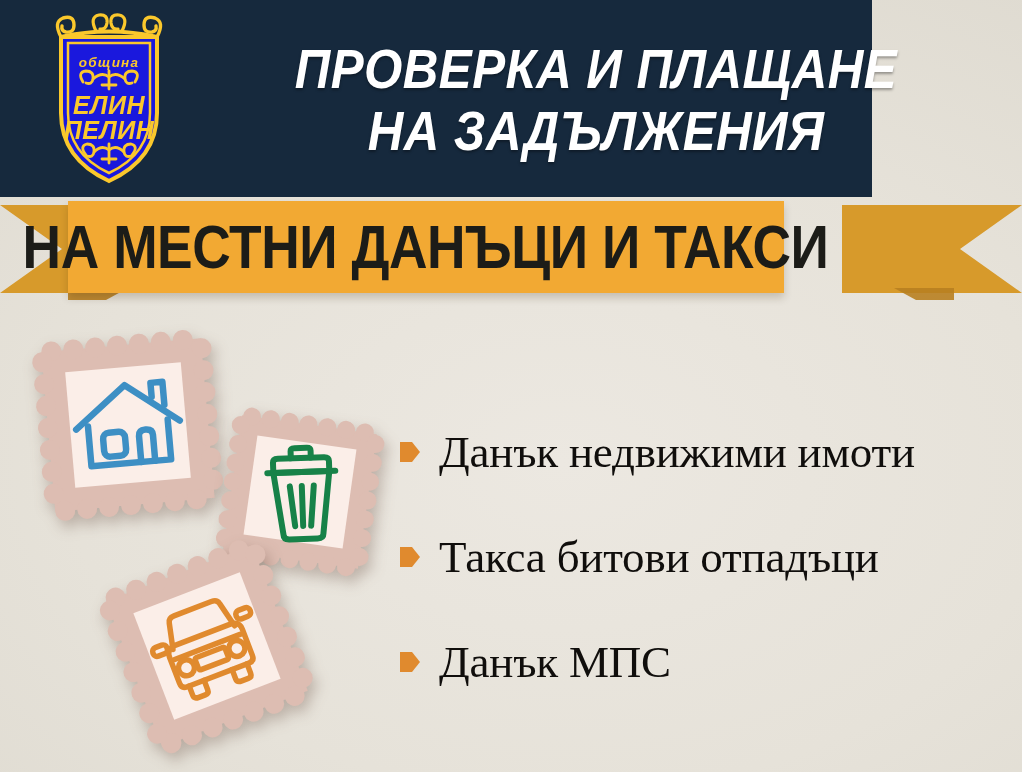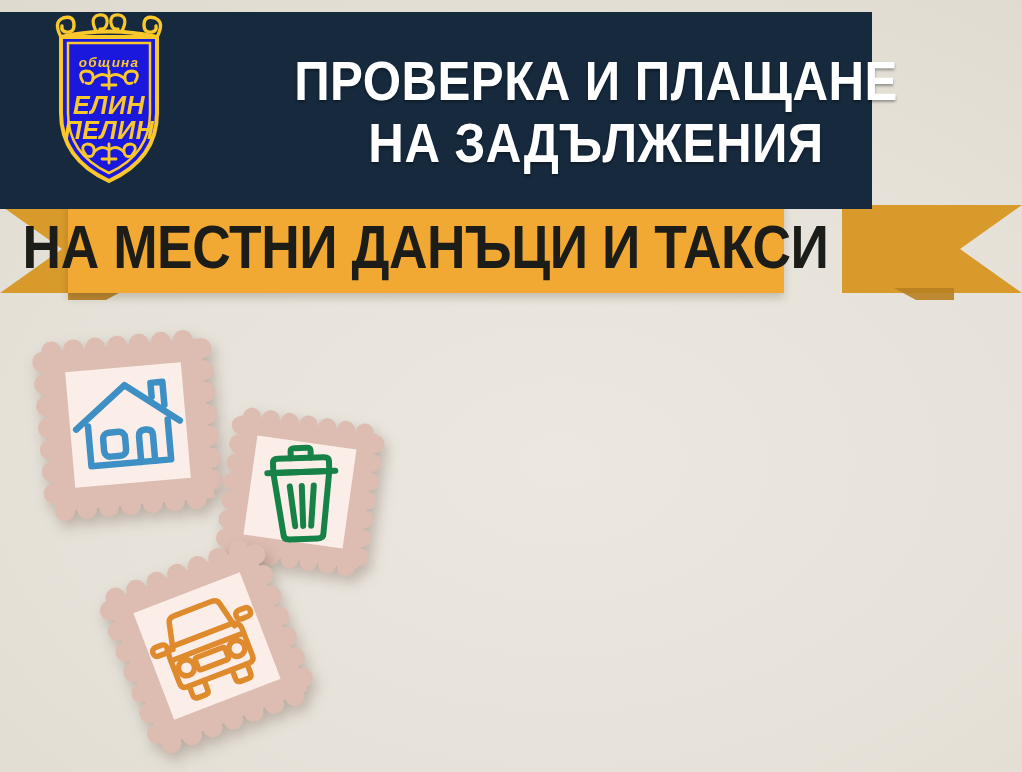--- a/index.html
+++ b/index.html
@@ -12,23 +12,24 @@
   }
   #poster{
     position:absolute;left:0;top:0;width:1022px;height:772px;
     background:
       radial-gradient(ellipse 900px 600px at 55% 60%, #ece8e1 0%, #e6e2d9 55%, #dedad0 100%);
     overflow:hidden;
   }
 
   
   .header{
-    position:absolute;left:0;top:12px;width:872px;height:197px;
+    position:absolute;left:0;top:0;width:872px;height:197px;
     background:#16293d;
     z-index:5;
+    font-style:italic;
   }
   .header-title{
     position:absolute;left:186px;top:20px;width:820px;height:160px;
     display:flex;flex-direction:column;align-items:center;justify-content:center;
     color:#ffffff;
     font-family:"Liberation Sans", sans-serif;
     font-weight:bold;
     font-size:56px;
     line-height:1.07;
     letter-spacing:0.5px;
@@ -334,14 +335,38 @@
           <rect x="62" y="98" width="15" height="9" rx="4"></rect>
           <rect x="153" y="93" width="15" height="9" rx="4"></rect>
 
           <path d="M84 146 L84 156 Q84 160 89 160 L96 160 Q100 160 100 156 L100 146"></path>
           <path d="M130 146 L130 156 Q130 160 135 160 L142 160 Q146 160 146 156 L146 146"></path>
         </g>
       </g>
     </svg>
   </div>
 
+  <div class="bullets">
+
+    <div class="bullet-row">
+      <svg class="bullet-mark" viewBox="0 0 22 26">
+        <path d="M1 3 L13 3 L21 13 L13 23 L1 23 Z" fill="#e08a2e"></path>
+      </svg>
+      <span class="bullet-label">Данък недвижими имоти</span>
+    </div>
+
+    <div class="bullet-row">
+      <svg class="bullet-mark" viewBox="0 0 22 26">
+        <path d="M1 3 L13 3 L21 13 L13 23 L1 23 Z" fill="#e08a2e"></path>
+      </svg>
+      <span class="bullet-label">Такса битови отпадъци</span>
+    </div>
+
+    <div class="bullet-row">
+      <svg class="bullet-mark" viewBox="0 0 22 26">
+        <path d="M1 3 L13 3 L21 13 L13 23 L1 23 Z" fill="#e08a2e"></path>
+      </svg>
+      <span class="bullet-label">Данък МПС</span>
+    </div>
+
+  </div>
 
 </div>
 
 </body></html>

